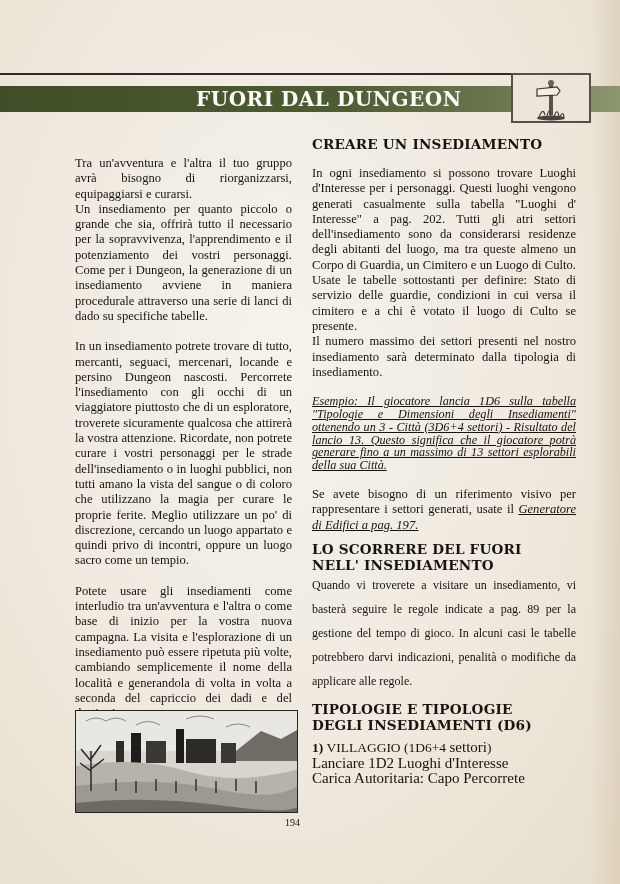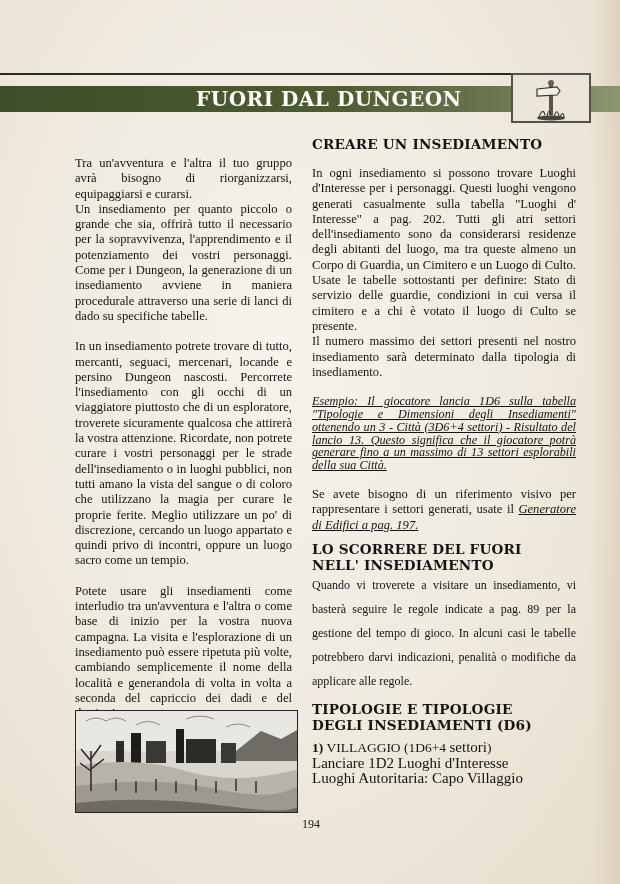--- a/index.html
+++ b/index.html
@@ -43,21 +43,21 @@
     .italic { font-style: italic; text-decoration: underline; }
     .illustration {
       position: absolute; left: 75px; top: 710px; width: 223px; height: 103px;
       border: 1px solid #222; box-sizing: border-box; overflow: hidden;
       background: #cfcbc3;
     }
     .list-title { font-size: 13.5px; line-height: 16px; margin: 0; }
     .list-title .small { font-size: 15px; }
     .list-sub { margin: 0 0 0 13px; font-size: 15px; line-height: 15.3px; }
     .page-number {
-      position: absolute; left: 302px; top: 817px; font-size: 12px;
+      position: absolute; left: 285px; top: 817px; font-size: 10px;
     }
   </style>
 </head>
 <body>
 
 <div class="page-edge-right"></div>
 
 <div class="rule-top"></div>
 <div class="title-band"></div>
 <div class="title-text">FUORI DAL DUNGEON</div>
@@ -122,18 +122,18 @@
   </h2>
   <div style="height:6px"></div>
   <div>
     <p class="list-title">
       <b>1)</b>
       <span>VILLAGGIO</span>
       <span>(1D6+4</span>
       <span class="small">settori</span><span>)</span>
     </p>
     <p class="list-sub">Lanciare 1D2 Luoghi d'Interesse</p>
-    <p class="list-sub">Luoghi Autoritaria: Capo Villaggio</p>
+    <p class="list-sub">Carica Autoritaria: Capo Percorrete</p>
   </div>
   <div style="height:16px"></div>
 </div>
 
 <div class="page-number">194</div>
 
 </body></html>

